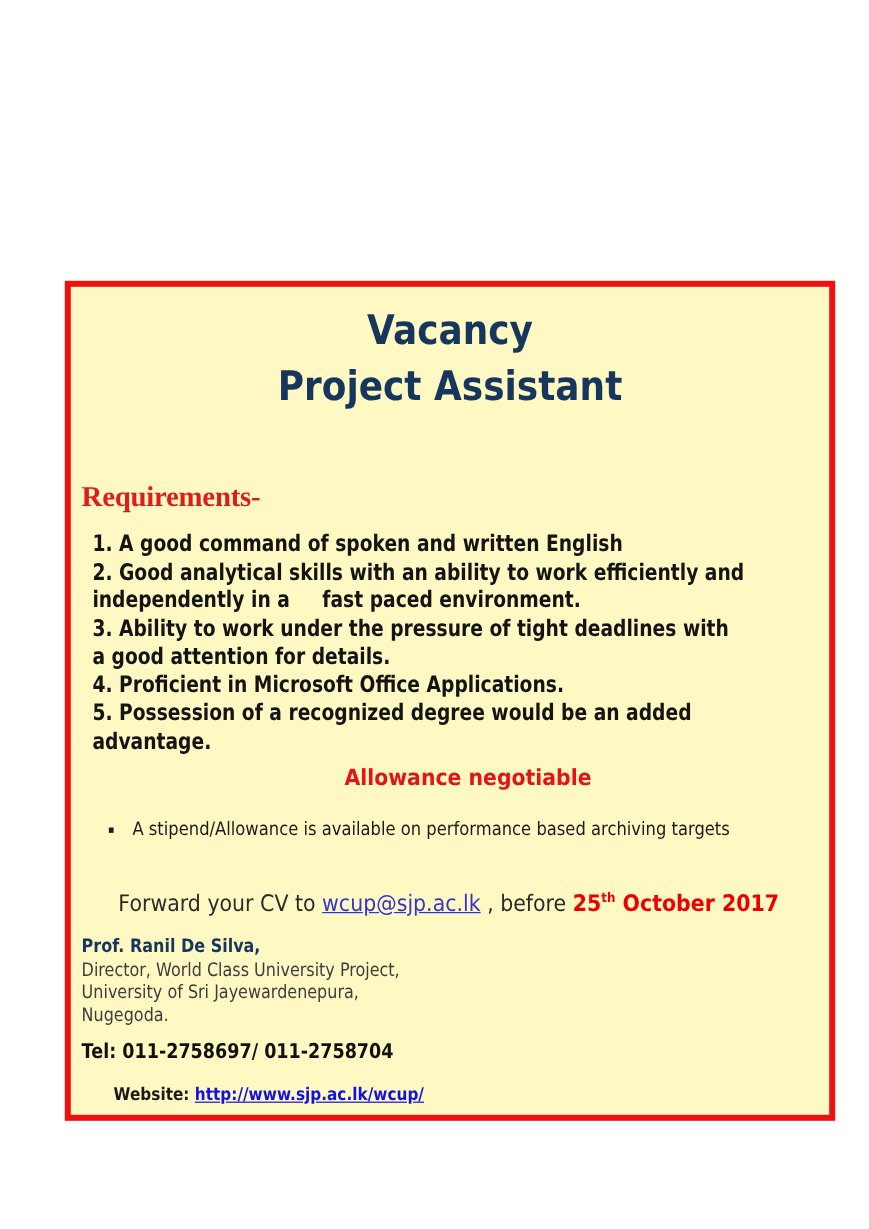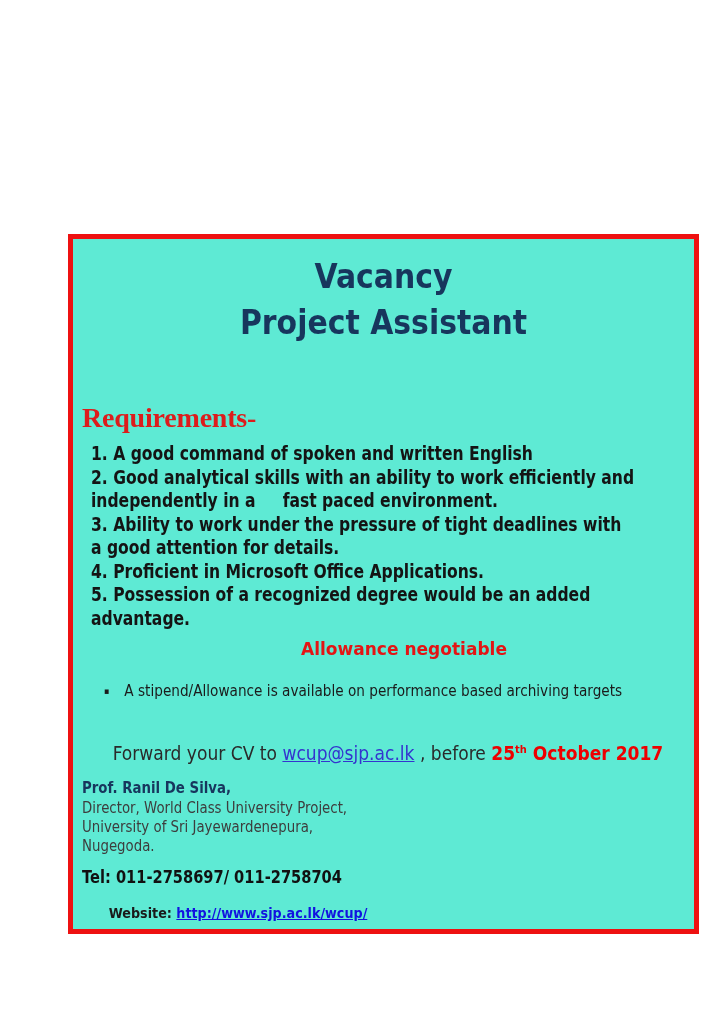--- a/index.html
+++ b/index.html
@@ -1,34 +1,34 @@
 <!DOCTYPE html>
 <html><head>
 <meta charset="utf-8">
 <style>
   html,body { margin:0; padding:0; background:#ffffff; }
   .page {
     position:relative; width:724px; height:1024px; background:#ffffff;
     font-family:"DejaVu Sans", sans-serif; overflow:hidden;
   }
   .poster-box {
-    position:absolute; left:68px; top:234px; width:621px; height:690px;
-    border:5px solid #ee1111; background:#5eead4;
+    position:absolute; left:54px; top:234px; width:621px; height:690px;
+    border:5px solid #ee1111; background:#fef9c3;padding-left:11px;
   }
   .title-block {
     position:absolute; left:0; top:14px; width:100%;
     text-align:center; color:#17365d; font-weight:bold;
     font-size:34px; line-height:46px;
     transform:scaleX(0.88); transform-origin:50% 0;
     white-space:nowrap;
   }
   .req-heading {
     position:absolute; left:9px; top:163px;
     font-family:"Liberation Serif", serif; font-weight:bold;
-    font-size:28px; color:#dd1c1c; letter-spacing:-0.2px;
+    font-size:24px; color:#dd1c1c; letter-spacing:-0.2px;
   }
   .req-list {
     position:absolute; left:18px; top:203px;
     font-weight:bold; font-size:19px; line-height:23.5px; color:#141414;
     transform:scaleX(0.82); transform-origin:0 0;
   }
   .req-line { white-space:pre; }
   .allowance {
     position:absolute; left:228px; top:399px;
     font-weight:bold; font-size:18.5px; color:#e41414;

